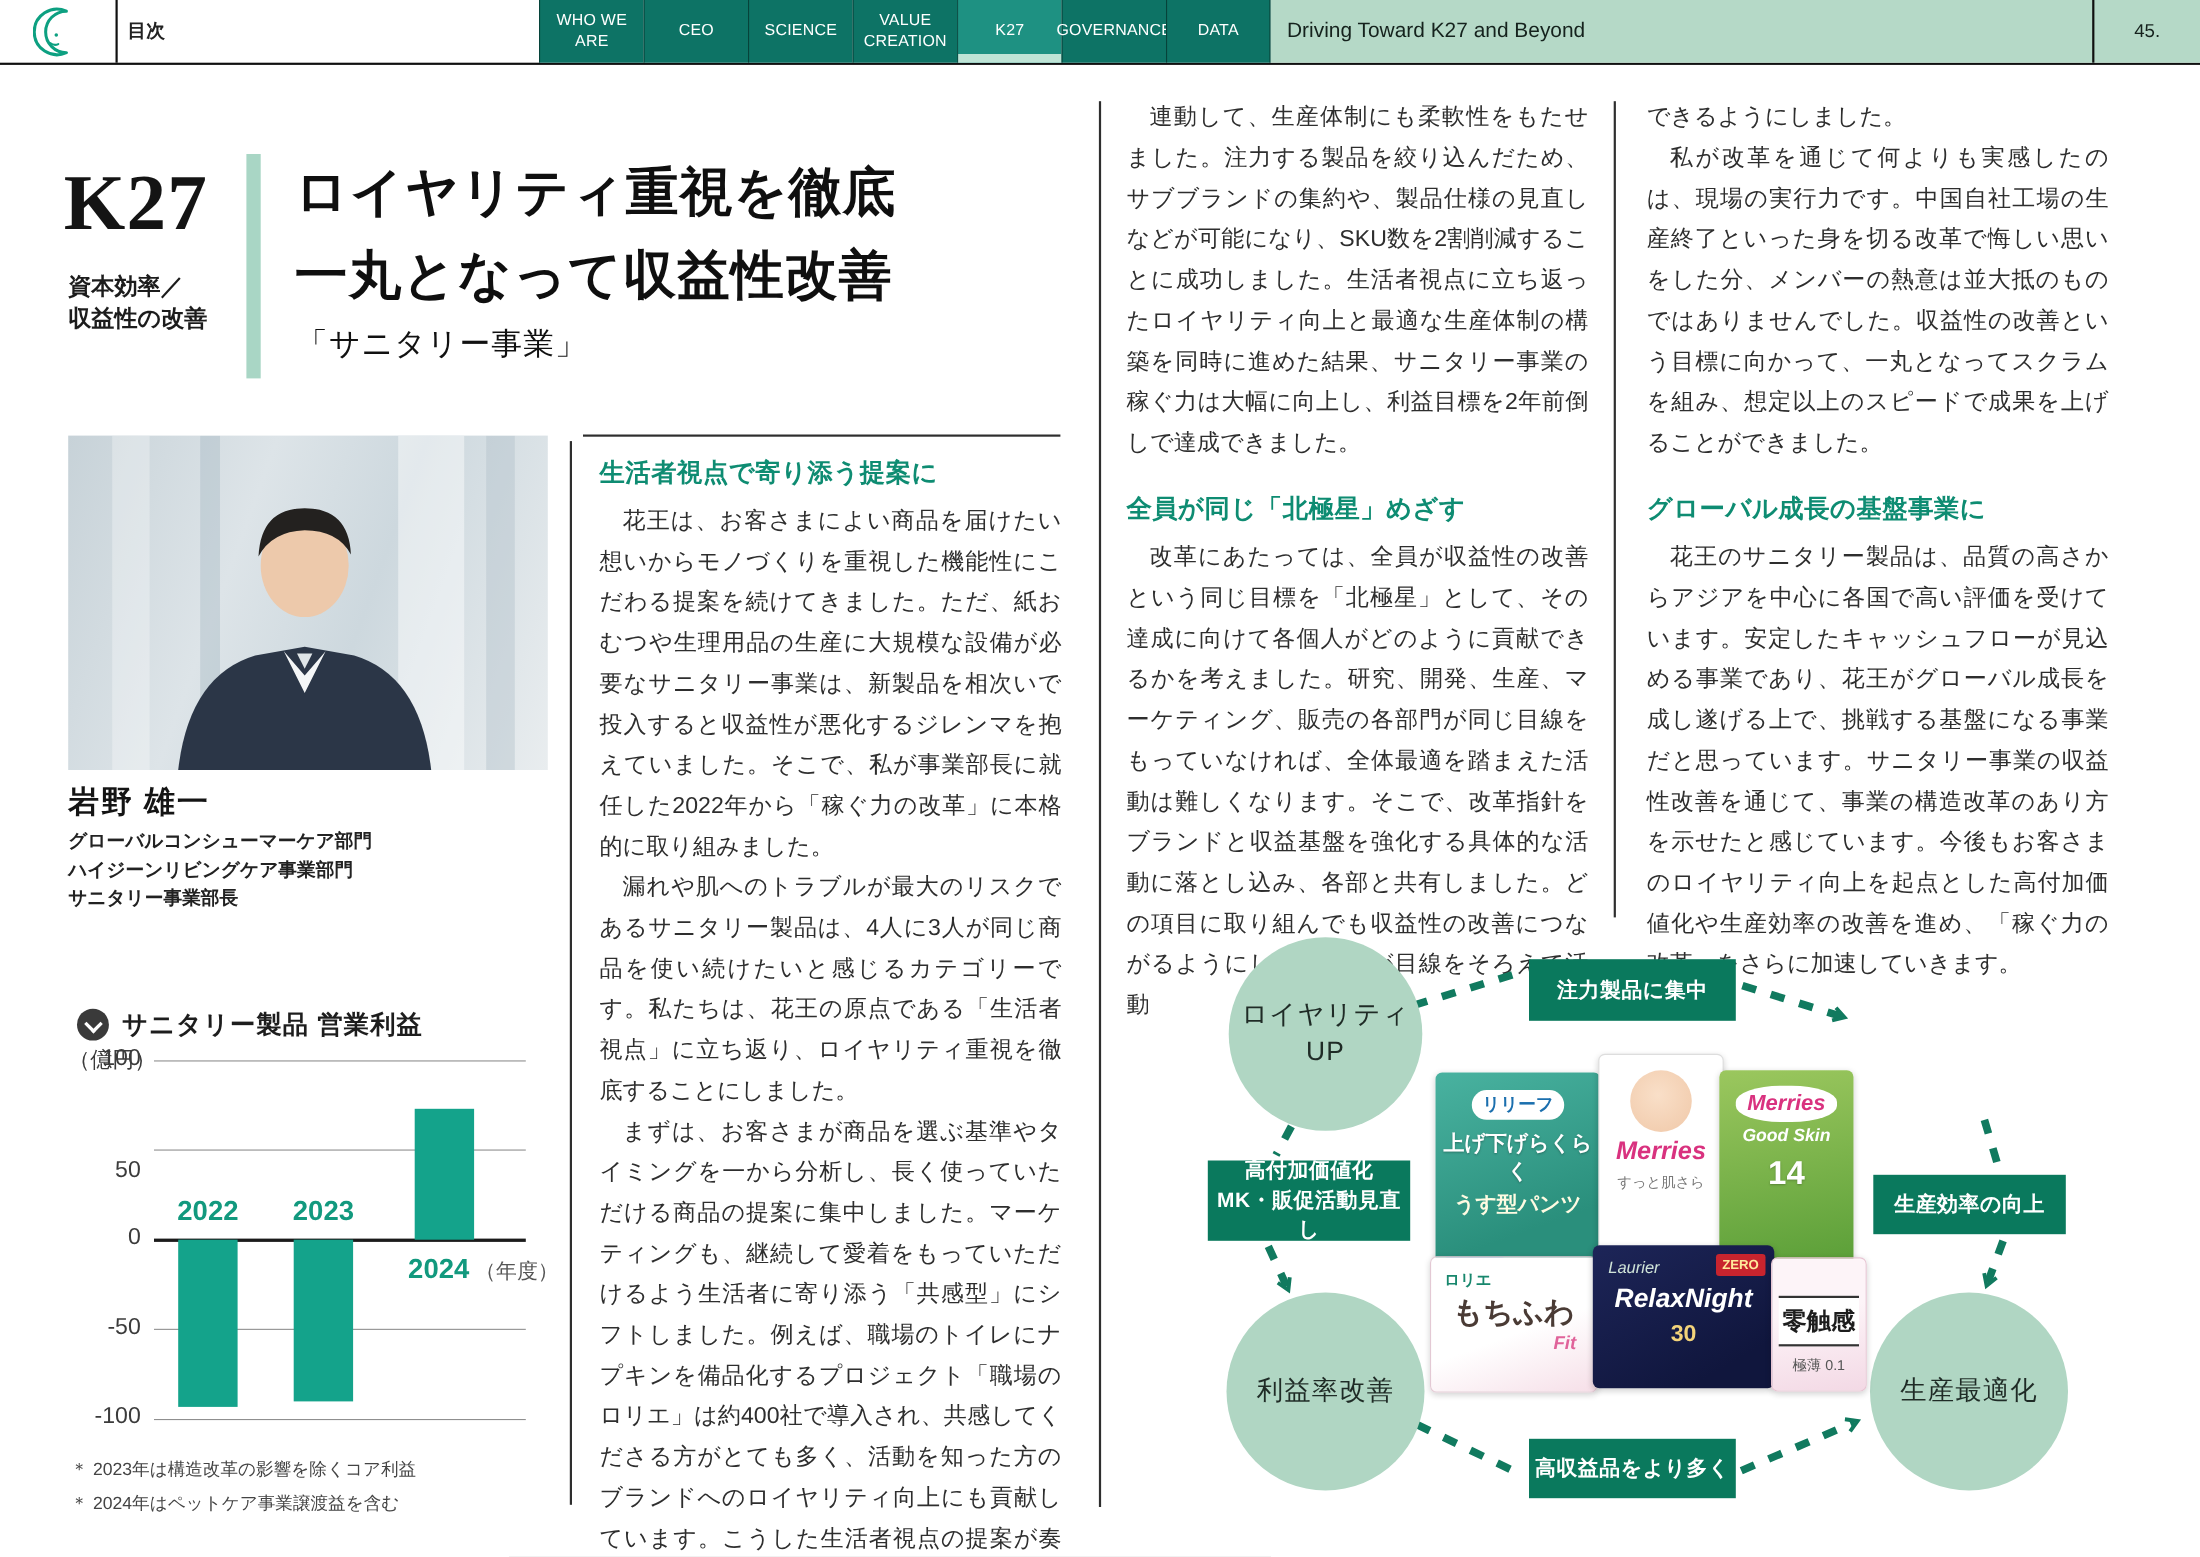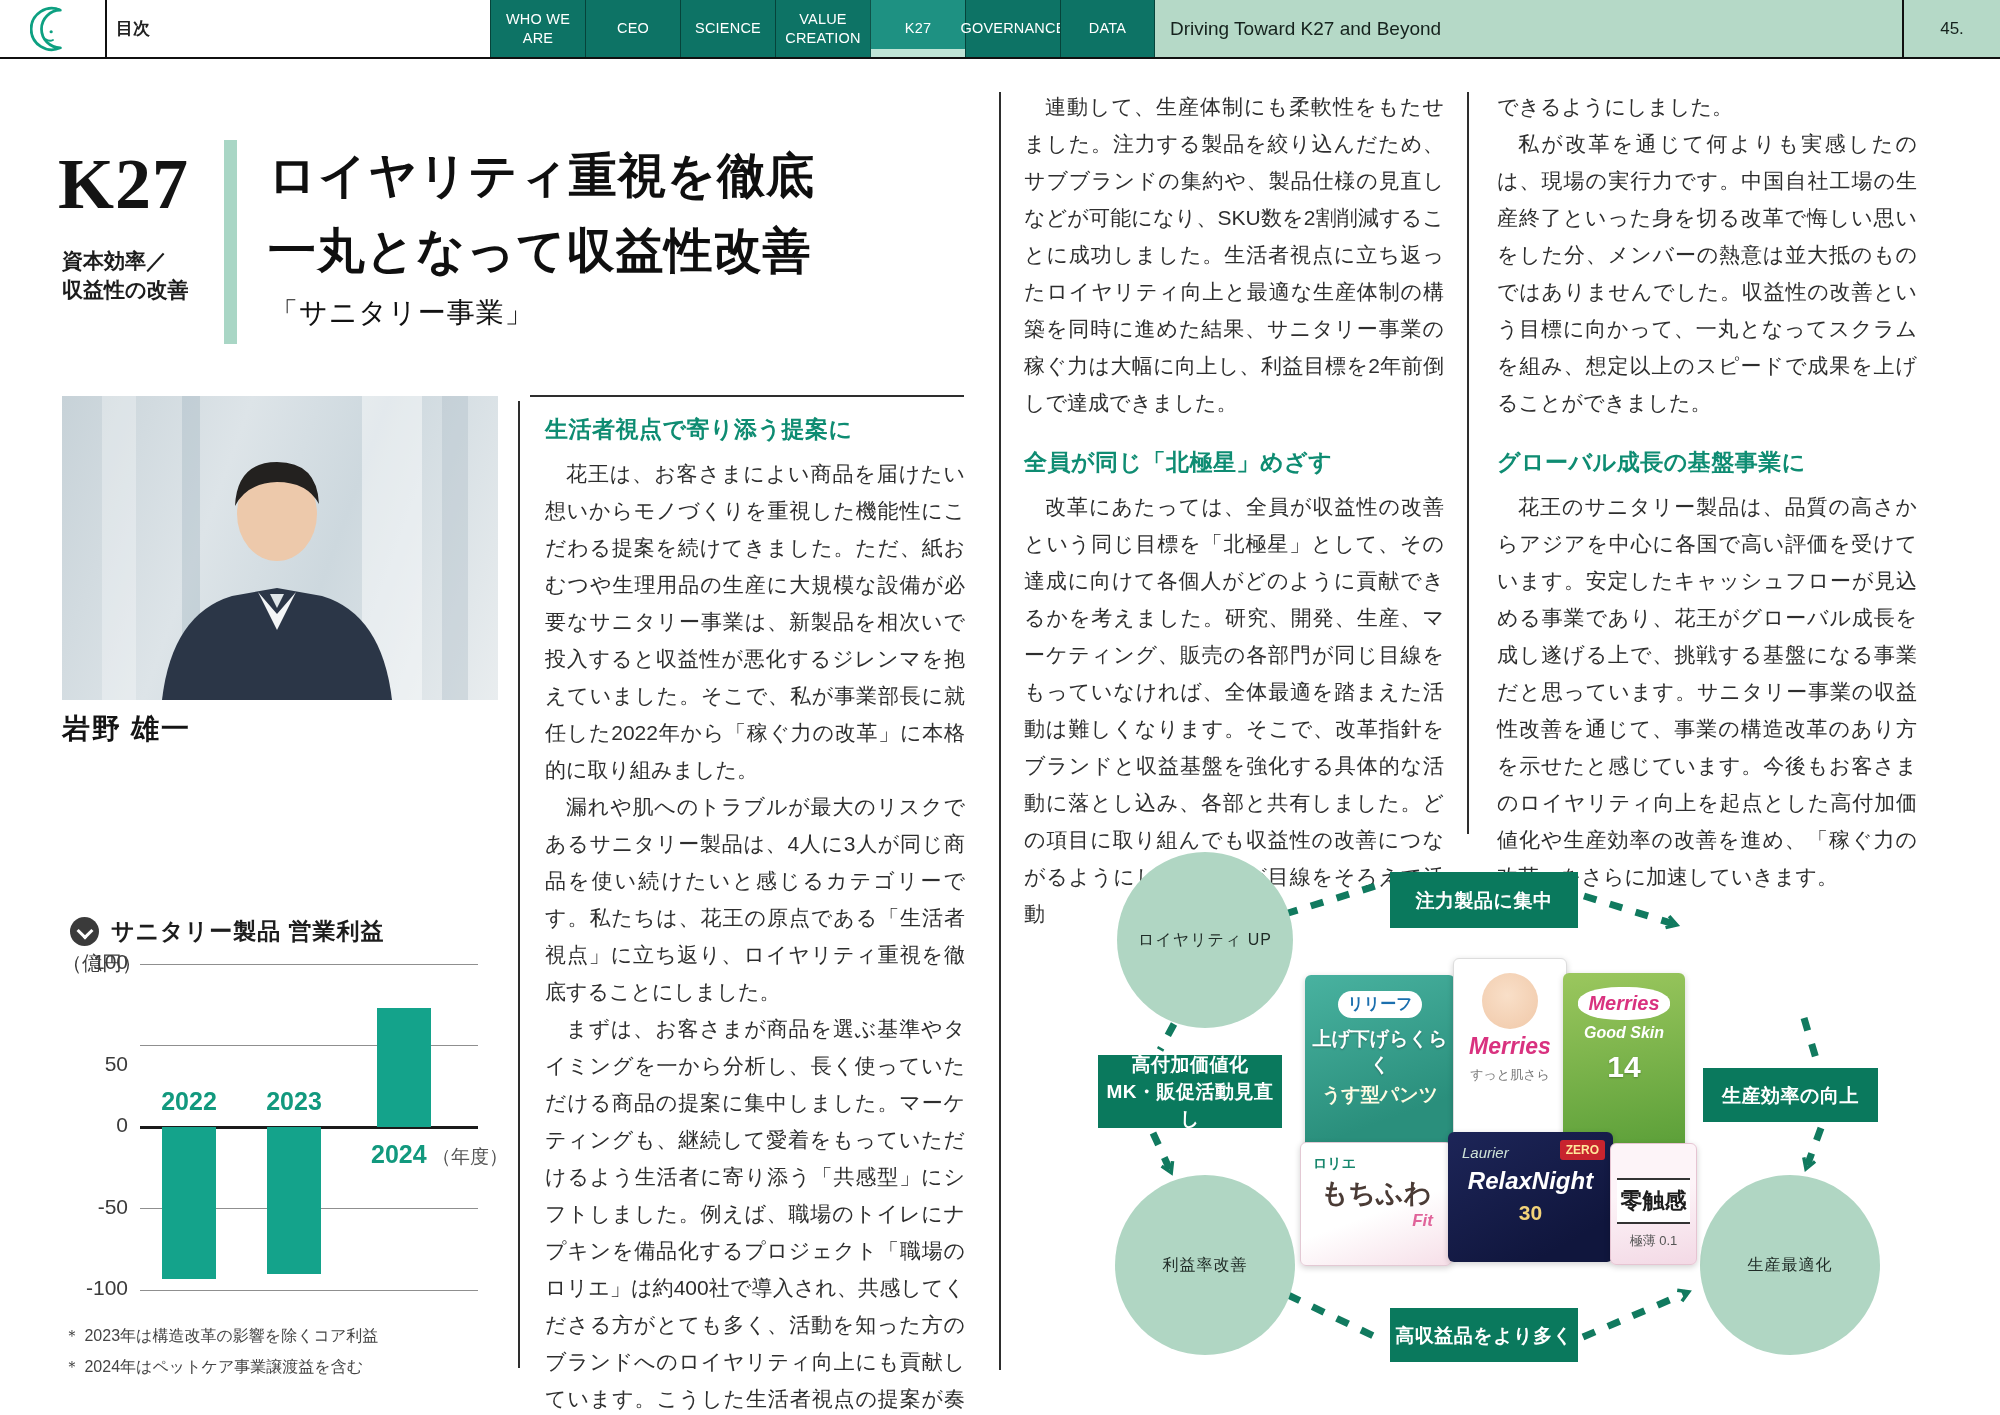--- a/index.html
+++ b/index.html
@@ -58,21 +58,21 @@
   .col p{margin:0;font-size:21px;line-height:37px;text-align:justify;color:#2e2e2e;}
   .col p.ind{text-indent:1em;}
   .col h2{margin:0;font-size:23px;font-weight:bold;color:#0e8c72;letter-spacing:.5px;}
   .col h2.mt{margin-top:26px;}
   .col h2.mb{margin-bottom:10px;}
 
   
   .diagram{position:absolute;left:1060px;top:840px;width:940px;height:575px;}
   .arrows{position:absolute;left:0;top:0;}
   .cnode{position:absolute;border-radius:50%;background:#b0d6c3;display:flex;flex-direction:column;align-items:center;justify-content:center;
-         text-align:center;font-size:16px;color:#1f2b26;line-height:46px;letter-spacing:1px;}
+         text-align:center;font-size:24px;color:#1f2b26;line-height:34px;letter-spacing:1px;}
   .bnode{position:absolute;background:#0a795d;color:#fff;display:flex;flex-direction:column;align-items:center;justify-content:center;
          text-align:center;font-size:19px;font-weight:bold;line-height:27px;letter-spacing:.5px;}
 
   
   .prod{position:absolute;border-radius:6px;box-shadow:0 2px 6px rgba(0,0,0,.18);overflow:hidden;}
   .p1{background:linear-gradient(160deg,#49b2a0 0%,#2a8f7c 70%);}
   .p1 .pill{margin:16px auto 8px auto;width:84px;background:#fff;color:#1b6fae;border-radius:14px;font-size:16px;font-weight:bold;text-align:center;padding:3px 0;}
   .p1 .l1{color:#fff;font-size:19px;font-weight:bold;text-align:center;text-shadow:0 1px 2px rgba(0,0,0,.3);}
   .p1 .l2{color:#fffbe2;font-size:19px;font-weight:bold;text-align:center;margin-top:4px;}
   .p1 .sz{position:absolute;left:8px;bottom:8px;background:#1b4f9e;color:#fff;font-size:13px;font-weight:bold;padding:2px 7px;border-radius:3px;}
@@ -148,20 +148,25 @@
       <rect x="120" y="0" width="18" height="304" fill="#9fb3bd" opacity="0.35"></rect>
       <rect x="380" y="0" width="26" height="304" fill="#aebfc7" opacity="0.4"></rect>
       <ellipse cx="215" cy="118" rx="40" ry="47" fill="#edc9ab"></ellipse>
       <path d="M173 110 q 2 -44 42 -44 q 40 0 42 42 q -12 -22 -42 -22 q -30 1 -42 24 Z" fill="#23211f"></path>
       <path d="M100 304 q 10 -86 70 -104 l 45 -8 45 8 q 60 18 70 104 Z" fill="#2b3647"></path>
       <path d="M196 196 l 19 22 19 -22 -19 38 Z" fill="#f4f6f7"></path>
       <path d="M208 198 h14 l-7 14 Z" fill="#dfe5e8"></path>
     </svg>
   </div>
   <div class="pname serif">岩野 雄一</div>
+  <div class="ptitles">
+    <div>グローバルコンシューマーケア部門</div>
+    <div>ハイジーンリビングケア事業部門</div>
+    <div>サニタリー事業部長</div>
+  </div>
 
   <div class="chart">
     <div class="chart-title-row">
       <span class="chev"></span>
       <span class="chart-title">サニタリー製品 営業利益</span>
     </div>
     <div class="plot">
       <span class="unit">（億円）</span>
     <div class="gline" style="left: 78px; width: 338px; top: 47.5px;"></div>
         <div class="tick" style="top: 34px;">100</div>

